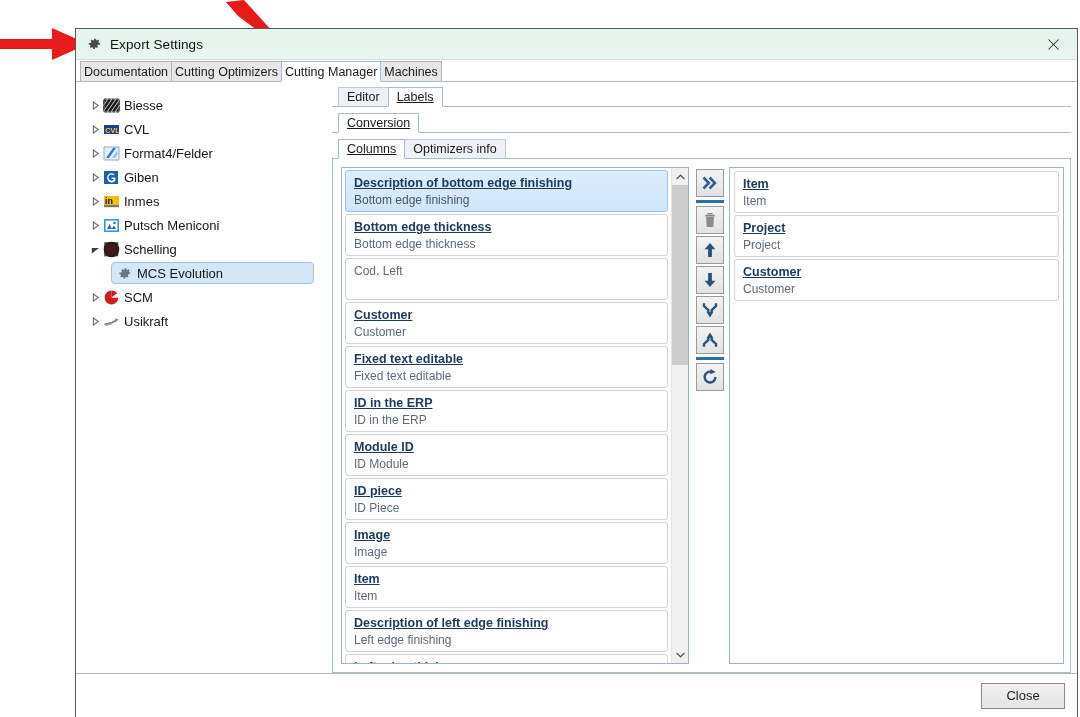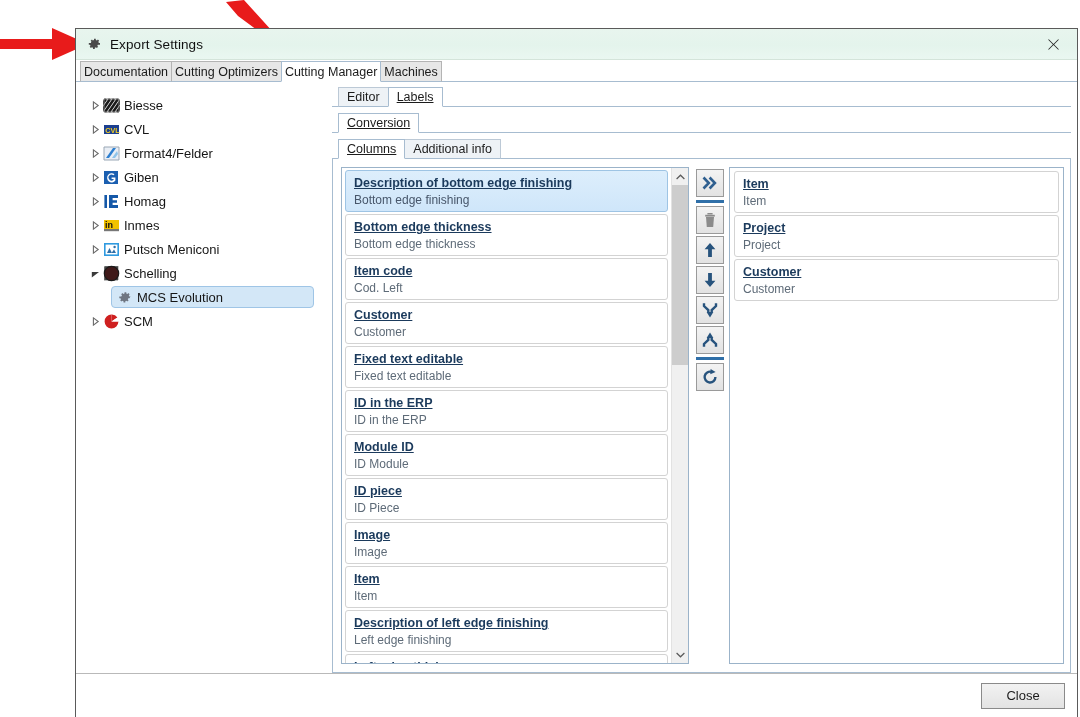--- a/index.html
+++ b/index.html
@@ -312,32 +312,20 @@
           <div class="tw">
             <svg width="9" height="9" viewBox="0 0 9 9">
               <path d="M2.4 0.9 L7.2 4.5 L2.4 8.1 Z" fill="none" stroke="#6a6a6a" stroke-width="1.1"></path>
             </svg>
           </div>
           <svg width="17" height="17" viewBox="0 0 17 17" class="tico">
             <rect x="1" y="2" width="14" height="13" fill="#1b5fb0"></rect>
             <path d="M11.5 5.2 A4.6 4.6 0 1 0 12.4 11.6 L12.4 8.4 L8.6 8.4 L8.6 10 L10.6 10 L10.6 10.8 A3 3 0 1 1 10.4 6.2 Z" fill="#ffffff"></path>
           </svg>
           <span class="tlabel">Giben</span>
-        </div>
-        <div class="tree-row">
-          <div class="tw">
-            <svg width="9" height="9" viewBox="0 0 9 9">
-              <path d="M2.4 0.9 L7.2 4.5 L2.4 8.1 Z" fill="none" stroke="#6a6a6a" stroke-width="1.1"></path>
-            </svg>
-          </div>
-          <svg width="17" height="17" viewBox="0 0 17 17" class="tico">
-            <rect x="1.4" y="2" width="2.6" height="13" fill="#1558a8"></rect>
-            <path d="M6 2 H15 V5 H9.6 V7.2 H14 V9.8 H9.6 V12 H15 V15 H6 Z" fill="#1558a8"></path>
-          </svg>
-          <span class="tlabel">Homag</span>
         </div>
         <div class="tree-row">
           <div class="tw">
             <svg width="9" height="9" viewBox="0 0 9 9">
               <path d="M2.4 0.9 L7.2 4.5 L2.4 8.1 Z" fill="none" stroke="#6a6a6a" stroke-width="1.1"></path>
             </svg>
           </div>
           <svg width="17" height="17" viewBox="0 0 17 17" class="tico">
             <rect x="1" y="3" width="15" height="9" fill="#f2c200"></rect>
             <text x="2" y="11" fill="#111" font-size="9" font-family="&quot;Liberation Sans&quot;, sans-serif" font-weight="bold">in</text>
@@ -401,20 +389,33 @@
               <path d="M2.4 0.9 L7.2 4.5 L2.4 8.1 Z" fill="none" stroke="#6a6a6a" stroke-width="1.1"></path>
             </svg>
           </div>
           <svg width="17" height="17" viewBox="0 0 17 17" class="tico">
             <path d="M8.5 1.6 A6.9 6.9 0 1 0 15.4 8.5 L8.5 8.5 Z" fill="#cf2020"></path>
             <path d="M8.5 8.5 L14.4 4.4 A6.9 6.9 0 0 0 8.5 1.6 Z" fill="#cf2020"></path>
             <path d="M8.5 8.5 L15.4 8.5 A6.9 6.9 0 0 0 14.4 4.4 Z" fill="#ffffff"></path>
           </svg>
           <span class="tlabel">SCM</span>
         </div>
+        <div class="tree-row">
+          <div class="tw">
+            <svg width="9" height="9" viewBox="0 0 9 9">
+              <path d="M2.4 0.9 L7.2 4.5 L2.4 8.1 Z" fill="none" stroke="#6a6a6a" stroke-width="1.1"></path>
+            </svg>
+          </div>
+          <svg width="17" height="17" viewBox="0 0 17 17" class="tico">
+            <path d="M1.5 11.5 L9 9.5 L13.5 7.2" fill="none" stroke="#6f7a86" stroke-width="1.8"></path>
+            <path d="M12 5.4 L16 6.4 L12.6 8.4 Z" fill="#3aa0c8"></path>
+            <path d="M2 12.4 L8.6 10.8" fill="none" stroke="#9aa5b1" stroke-width="1.4"></path>
+          </svg>
+          <span class="tlabel">Usikraft</span>
+        </div>
       </div>
 
     <div class="content">
 
       <div class="subtabstrip" id="tabs-l2">
           <div class="subtab">
             <span>Editor</span>
           </div>
           <div class="subtab active">
             <span>Labels</span>
@@ -423,38 +424,37 @@
       <div class="subtabstrip level3" id="tabs-l3">
           <div class="subtab active">
             <span>Conversion</span>
           </div>
         </div>
       <div class="subtabstrip level4" id="tabs-l4">
           <div class="subtab active">
             <span>Columns</span>
           </div>
           <div class="subtab">
-            <span>Additional info</span>
+            <span>Optimizers info</span>
           </div>
         </div>
 
       <div class="panel-area">
 
         <div class="listbox list-left">
           <div class="list-scrollinner" id="left-items">
               <div class="item sel">
                 <div class="item-title">Description of bottom edge finishing</div>
                 <div class="item-sub">Bottom edge finishing</div>
               </div>
               <div class="item">
                 <div class="item-title">Bottom edge thickness</div>
                 <div class="item-sub">Bottom edge thickness</div>
               </div>
               <div class="item">
-                <div class="item-title">Item code</div>
                 <div class="item-sub">Cod. Left</div>
               </div>
               <div class="item">
                 <div class="item-title">Customer</div>
                 <div class="item-sub">Customer</div>
               </div>
               <div class="item">
                 <div class="item-title">Fixed text editable</div>
                 <div class="item-sub">Fixed text editable</div>
               </div>

